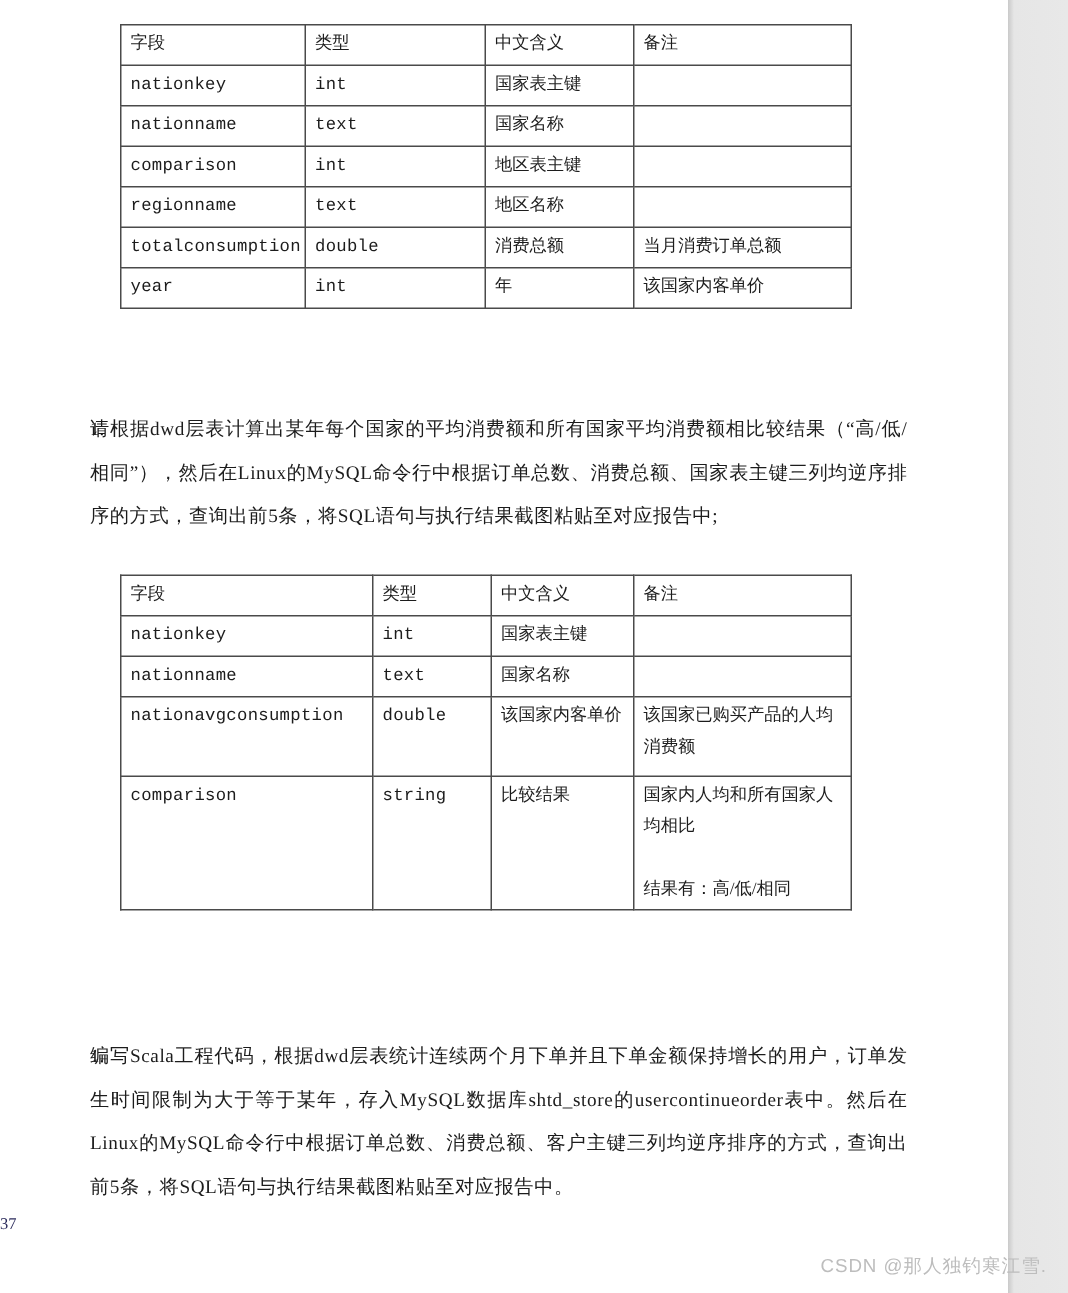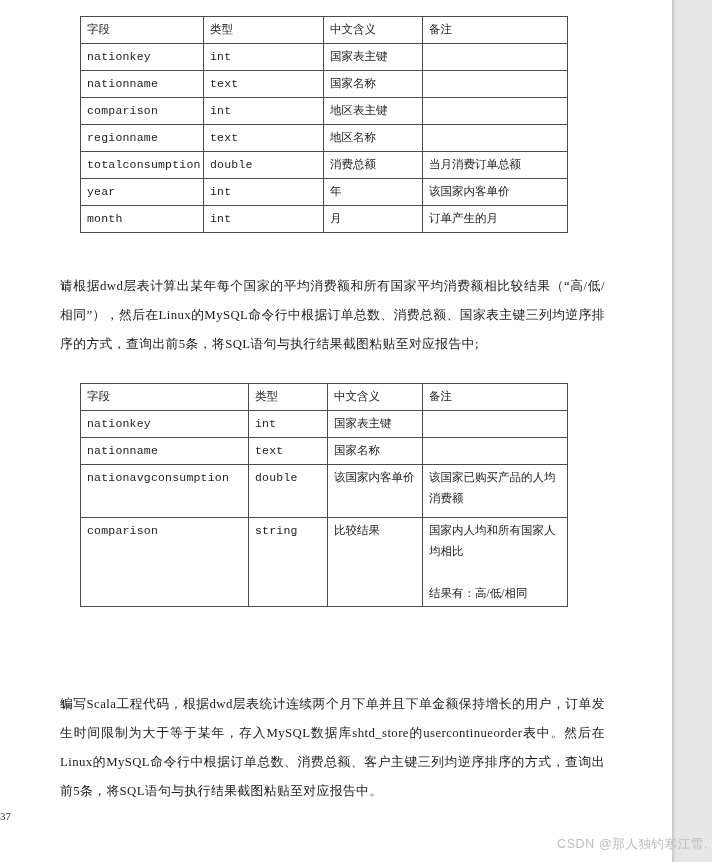--- a/index.html
+++ b/index.html
@@ -106,21 +106,21 @@
     left: 0;
     width: 672px;
     text-align: left;
     font-size: 11px;
     color: #2b2b5c;
     font-family: "Liberation Serif", serif;
   }
   .watermark {
     position: absolute;
     top: 836px;
-    right: 4px;
+    right: 14px;
     font-size: 12.5px;
     color: #bdbdbd;
     font-family: "Liberation Sans", sans-serif;
     letter-spacing: 0.6px;
     white-space: nowrap;
   }
 </style>
 </head>
 <body>
 
@@ -169,26 +169,20 @@
         <td class="mono">double</td>
         <td class="cjk">消费总额</td>
         <td class="cjk">当月消费订单总额</td>
       </tr>
       <tr>
         <td class="mono">year</td>
         <td class="mono">int</td>
         <td class="cjk">年</td>
         <td class="cjk">该国家内客单价</td>
       </tr>
-      <tr>
-        <td class="mono">month</td>
-        <td class="mono">int</td>
-        <td class="cjk">月</td>
-        <td class="cjk">订单产生的月</td>
-      </tr>
     </tbody>
   </table>
 
   <div class="list-item" id="para-one">
     <span class="list-marker">1.</span>
     <div class="list-body">请根据dwd层表计算出某年每个国家的平均消费额和所有国家平均消费额相比较结果（“高/低/相同”），然后在Linux的MySQL命令行中根据订单总数、消费总额、国家表主键三列均逆序排序的方式，查询出前5条，将SQL语句与执行结果截图粘贴至对应报告中;</div>
   </div>
 
   <table class="doc-table" id="table-two">
     <colgroup>

